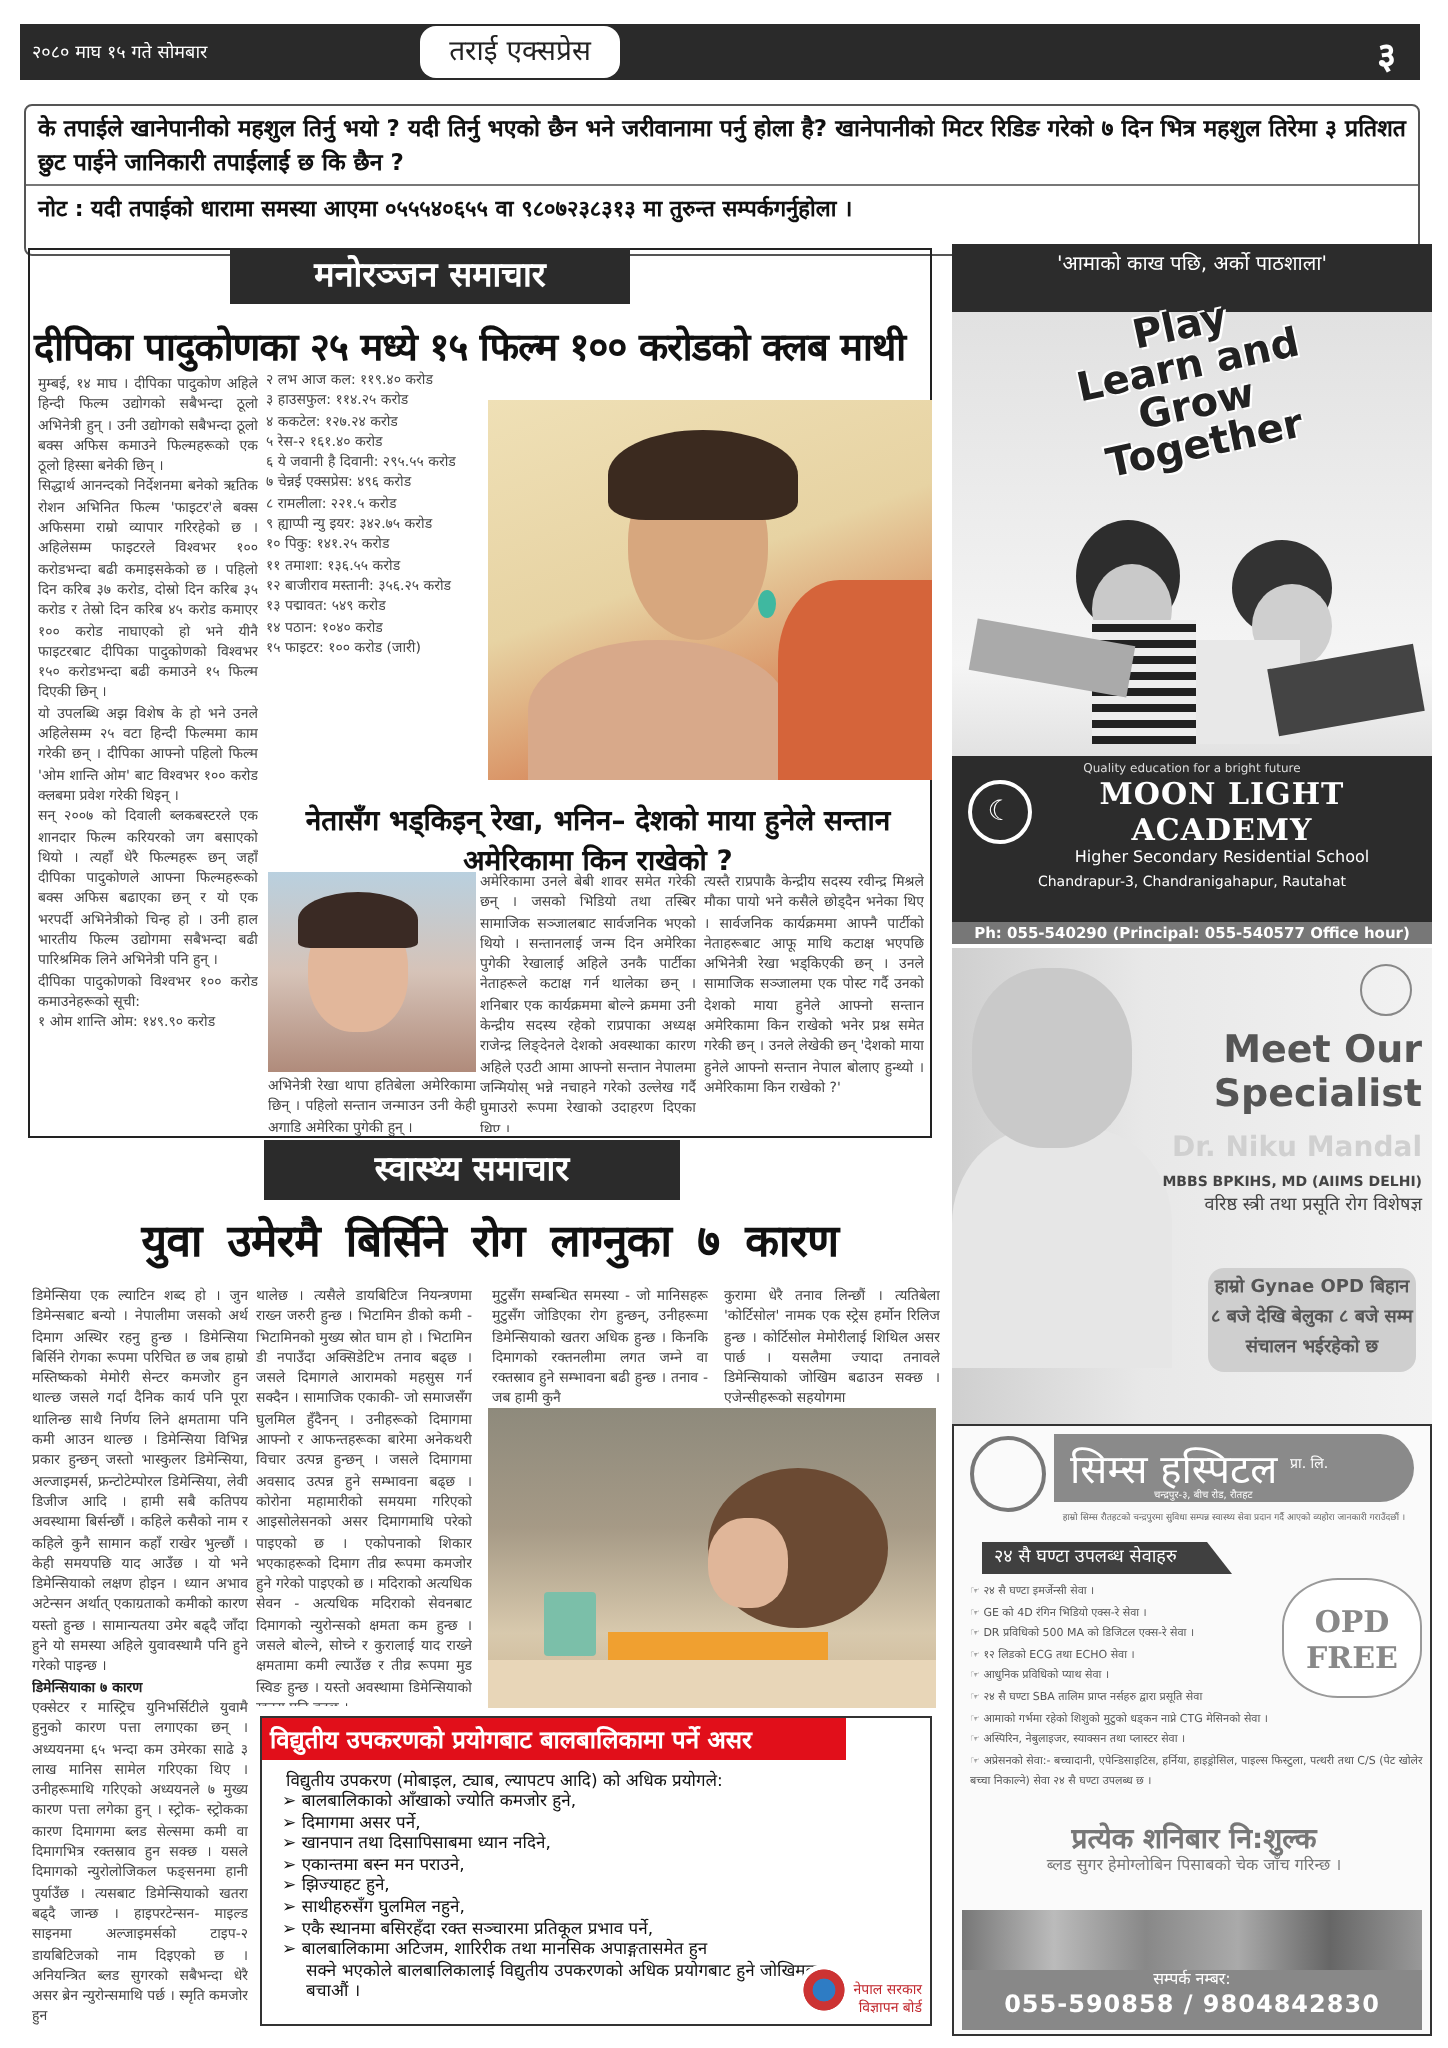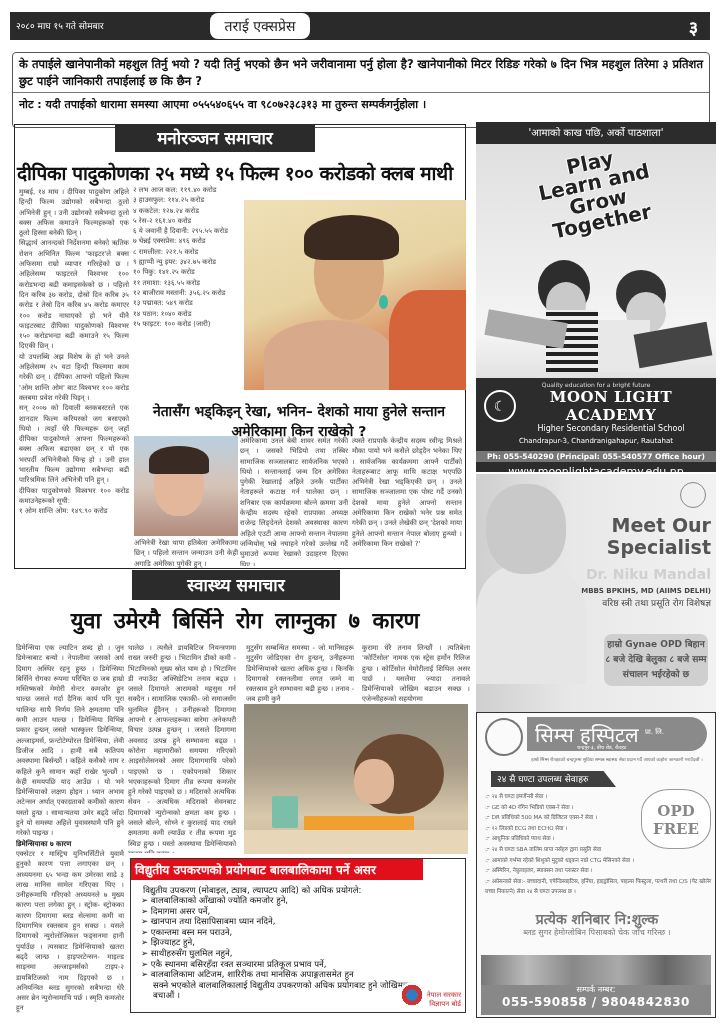--- a/index.html
+++ b/index.html
@@ -54,30 +54,30 @@
   #elec { left: 130px; top: 858px; width: 336px; height: 155px; border: 1.5px solid #333; }
   #elec .title { background: #e10f1a; color: #fff; font-size: 12px; font-weight: bold; font-family: "DejaVu Sans", sans-serif; padding: 2px 4px; white-space: nowrap; width: 292px; }
   #elec .intro { font-size: 8.5px; padding: 4px 0 0 12px; font-family: "DejaVu Sans", sans-serif; }
   #elec ul { list-style: none; padding-left: 10px; font-size: 8.5px; line-height: 10.6px; font-family: "DejaVu Sans", sans-serif; }
   #elec ul li::before { content: "➢ "; }
   #elec .tail { font-size: 8.5px; padding-left: 22px; line-height: 10.6px; width: 300px; font-family: "DejaVu Sans", sans-serif; }
   #elec .emblem { position: absolute; right: 40px; bottom: 4px; width: 26px; height: 26px; border-radius: 50%; background: radial-gradient(#2e7cc4 30%, #c33 32%, #c33 55%, #fff 57%); }
   #elec .board { position: absolute; right: 4px; bottom: 4px; font-size: 7px; color: #c1272d; font-family: "DejaVu Sans", sans-serif; text-align: right; }
   
   #ad-school { left: 476px; top: 122px; width: 240px; height: 350px; background: linear-gradient(180deg,#ddd 0%,#f5f5f5 60%,#bbb 100%); overflow: hidden; }
-  #ad-school .banner { height: 22px; background: #2c2c2c; color: #fff; font-size: 10px; text-align: center; line-height: 22px; font-family: "DejaVu Sans", sans-serif; }
+  #ad-school .banner { height: 34px; background: #2c2c2c; color: #fff; font-size: 10px; text-align: center; line-height: 22px; font-family: "DejaVu Sans", sans-serif; }
   #ad-school .slogan { position: absolute; left: 60px; top: 30px; width: 120px; font-family: "DejaVu Sans", sans-serif; font-weight: bold; font-size: 20px; line-height: 20px; color: #222; text-shadow: 1px 1px 0 #fff, -1px -1px 0 #fff; transform: rotate(-12deg); text-align: center; }
   #ad-school .kids { position: absolute; left: 0; top: 130px; width: 240px; height: 120px; }
   .kid { position: absolute; background: #555; border-radius: 50%; }
   #ad-school .footer { position: absolute; left: 0; top: 256px; width: 240px; height: 94px; background: #2c2c2c; color: #fff; font-family: "DejaVu Sans", sans-serif; text-align: center; }
   #ad-school .footer .tag { font-size: 6px; padding-top: 3px; color: #ddd; }
   #ad-school .footer .name { font-family: "DejaVu Serif", serif; font-weight: bold; font-size: 15px; letter-spacing: 0.5px; padding-left: 30px; }
   #ad-school .footer .sub { font-size: 8px; padding-left: 30px; }
   #ad-school .footer .addr { font-size: 7px; padding-top: 4px; }
-  #ad-school .footer .phone { background: #777; font-size: 7.5px; font-weight: bold; margin-top: 6px; padding: 1px 0; }
+  #ad-school .footer .phone { background: #777; font-size: 7.5px; font-weight: bold; margin-top: 16px; padding: 1px 0; }
   #ad-school .footer .web { font-size: 11px; padding-top: 3px; }
   #ad-school .logo { position: absolute; left: 8px; top: 268px; width: 32px; height: 32px; border-radius: 50%; border: 2px solid #fff; color: #fff; font-size: 14px; line-height: 28px; text-align: center; }
   #ad-doctor { left: 476px; top: 474px; width: 240px; height: 292px; background: linear-gradient(90deg,#cfcfcf 0%,#e8e8e8 40%,#f2f2f2 100%); overflow: hidden; }
   #ad-doctor .person { position: absolute; left: 10px; top: 10px; width: 80px; height: 90px; background: #c9c9c9; border-radius: 45%; }
   #ad-doctor .coat { position: absolute; left: 0; top: 90px; width: 110px; height: 120px; background: #e6e6e6; border-radius: 40% 40% 0 0; }
   #ad-doctor .meet { position: absolute; left: 100px; top: 40px; width: 135px; font-family: "DejaVu Sans", sans-serif; font-weight: bold; font-size: 19px; color: #555; text-align: right; line-height: 22px; }
   #ad-doctor .dr { position: absolute; left: 100px; top: 92px; width: 135px; text-align: right; font-family: "DejaVu Sans", sans-serif; font-weight: bold; font-size: 14px; color: #d0d0d0; }
   #ad-doctor .cred { position: absolute; left: 100px; top: 113px; width: 135px; text-align: right; font-family: "DejaVu Sans", sans-serif; font-size: 7px; font-weight: bold; color: #444; }
   #ad-doctor .spec { position: absolute; left: 100px; top: 123px; width: 135px; text-align: right; font-size: 9px; color: #444; line-height: 12px; font-family: "DejaVu Sans", sans-serif; }
   #ad-doctor .opd { position: absolute; left: 128px; top: 160px; width: 104px; height: 52px; background: #cfcfcf; border-radius: 8px; font-size: 9px; color: #555; text-align: center; line-height: 15px; padding-top: 3px; font-family: "DejaVu Sans", sans-serif; font-weight: bold; }

